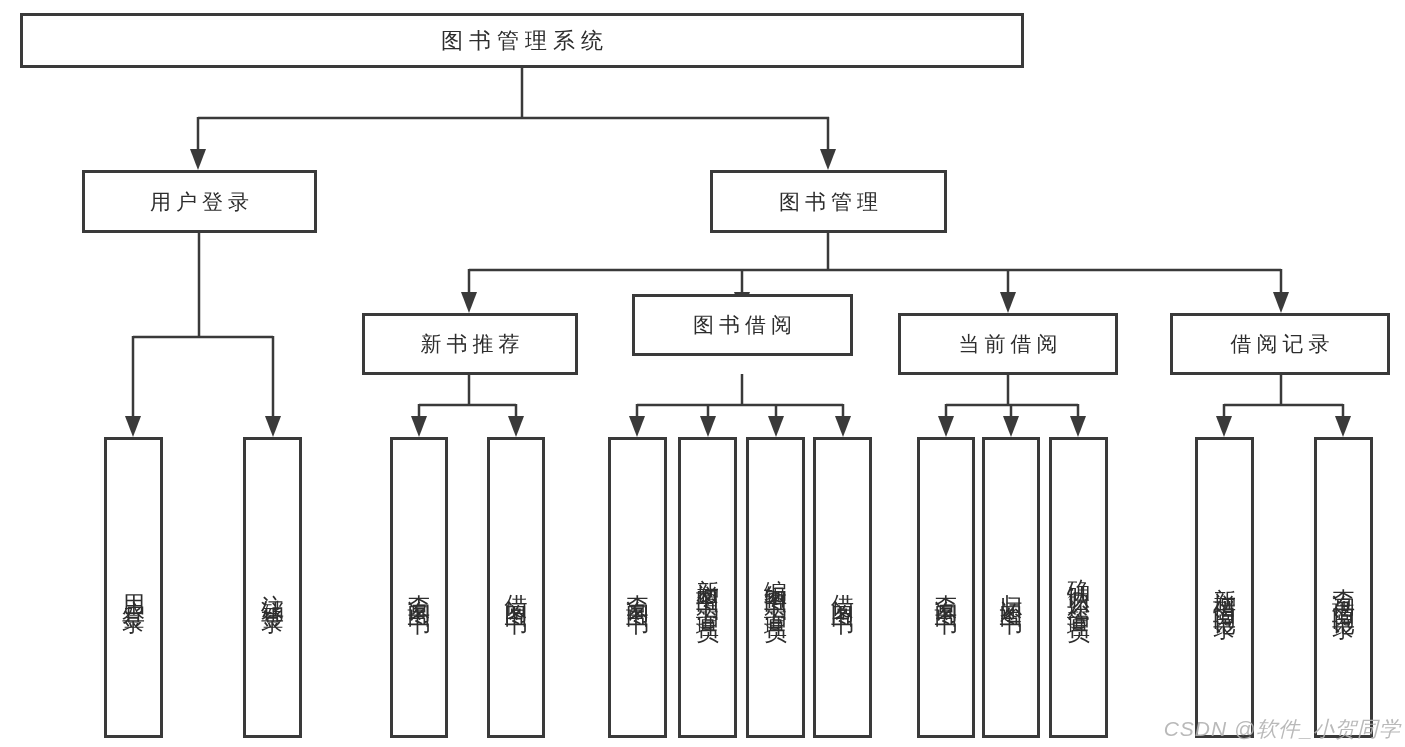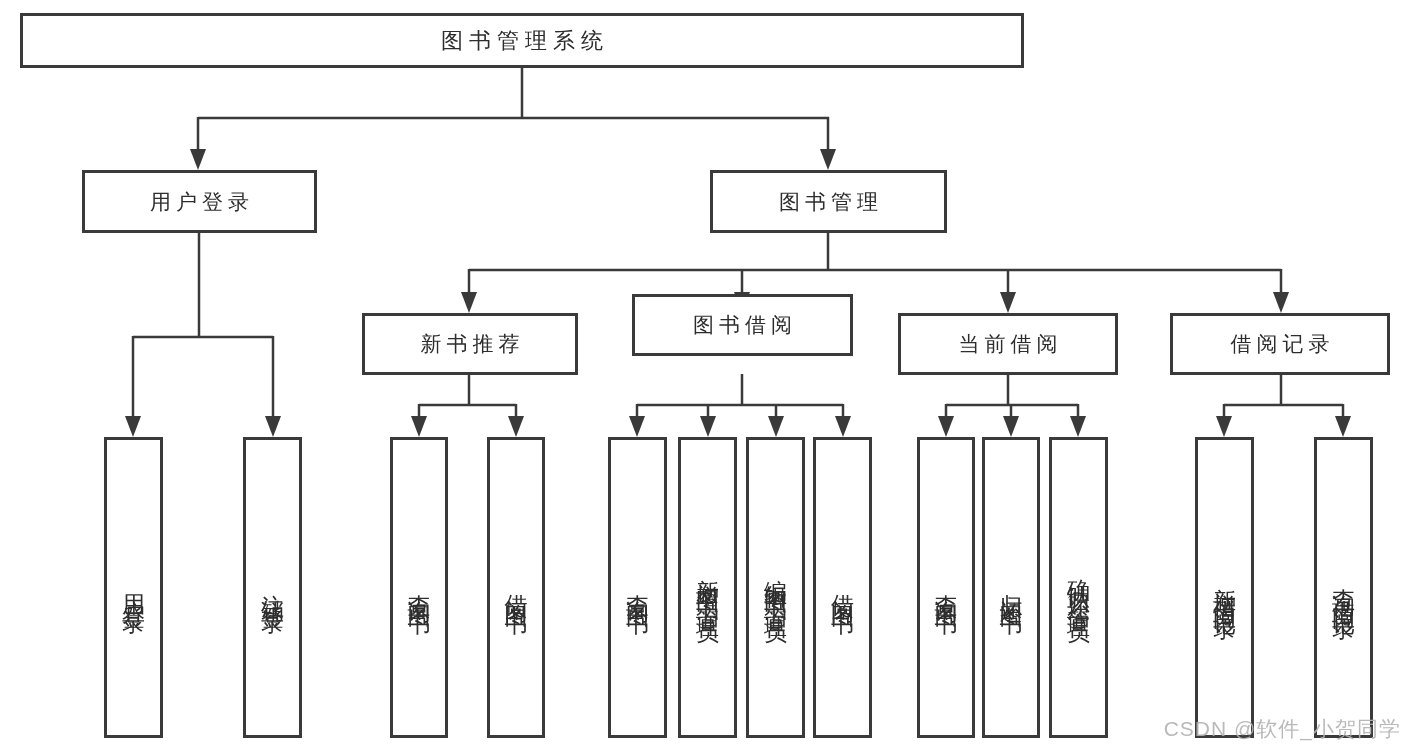--- a/index.html
+++ b/index.html
@@ -40,20 +40,21 @@
   }
   .watermark{
     position:absolute;
     right:4px;bottom:4px;
     z-index:3;
     font-size:21px;
     letter-spacing:1px;
     color:var(--wm);
     opacity:0.9;
     white-space:nowrap;
+    font-style:italic;
   }
 </style>
 </head>
 <body>
 
 <div id="stage">
 
   <svg id="wires" width="1405" height="747">
 
     <line class="ln" x1="522" y1="66" x2="522" y2="118"></line>

